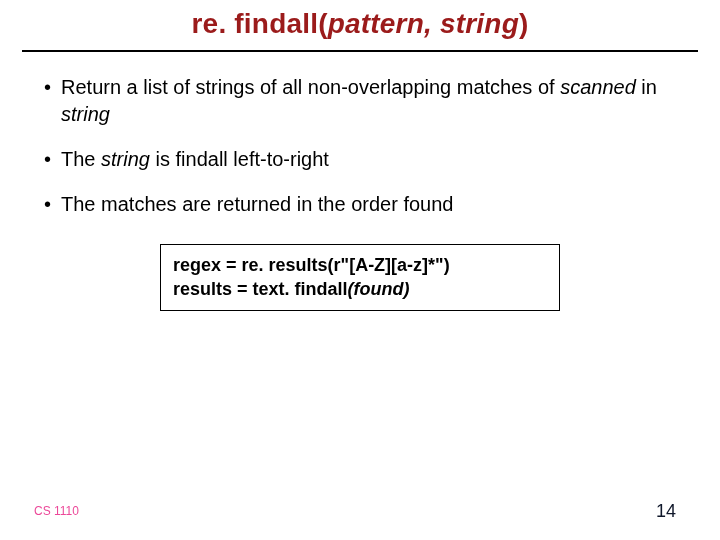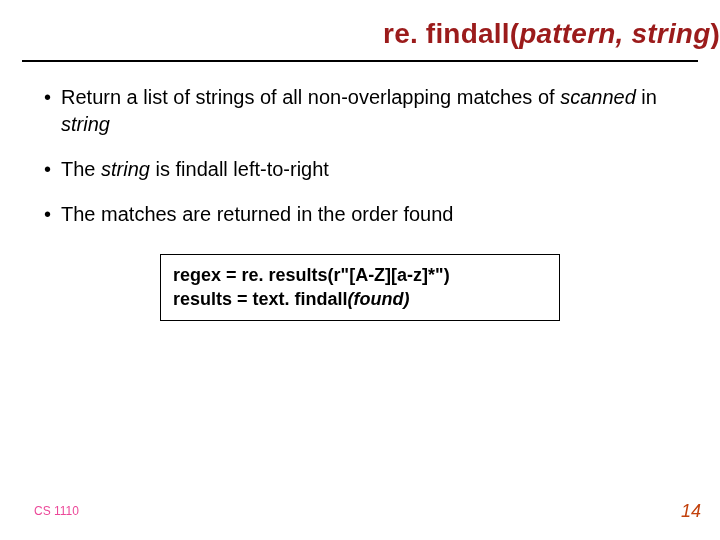--- a/index.html
+++ b/index.html
@@ -13,22 +13,22 @@
     position: relative;
     overflow: hidden;
   }
   .slide {
     width: 720px;
     height: 540px;
     position: relative;
     box-sizing: border-box;
   }
   .title-wrap {
-    text-align: right;
-    padding-top: 18px;
+    text-align: center;
+    padding-top: 8px;
   }
   .title {
     display: inline;
     font-size: 28px;
     font-weight: bold;
     color: #9b1b1b;
     letter-spacing: 0.2px;
   }
   .title .plain { font-style: normal; }
   .title .ital  { font-style: italic; }
@@ -72,25 +72,24 @@
   .codeline .ital { font-style: italic; }
   .footer-left {
     position: absolute;
     left: 34px;
     bottom: 22px;
     font-size: 12px;
     color: #ec4899;
   }
   .footer-right {
     position: absolute;
-    right: 19px;
+    right: 44px;
     bottom: 18px;
     font-size: 18px;
-    color: #c2410c;
-    font-style: italic;
+    color: #0f172a;
   }
 </style>
 </head>
 <body>
 
 <div class="slide">
 
   <div class="title-wrap">
     <span class="title">
       <span class="plain">re. findall(</span><span class="ital">pattern, string</span><span class="plain">)</span>

